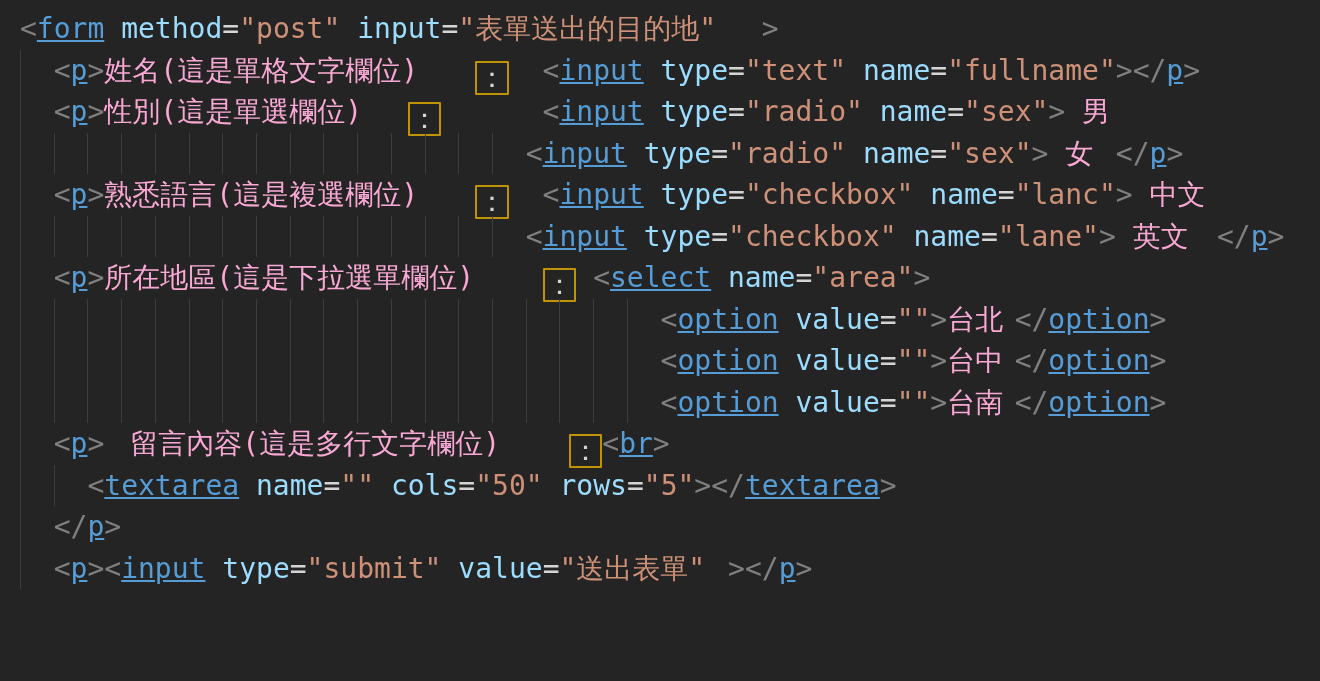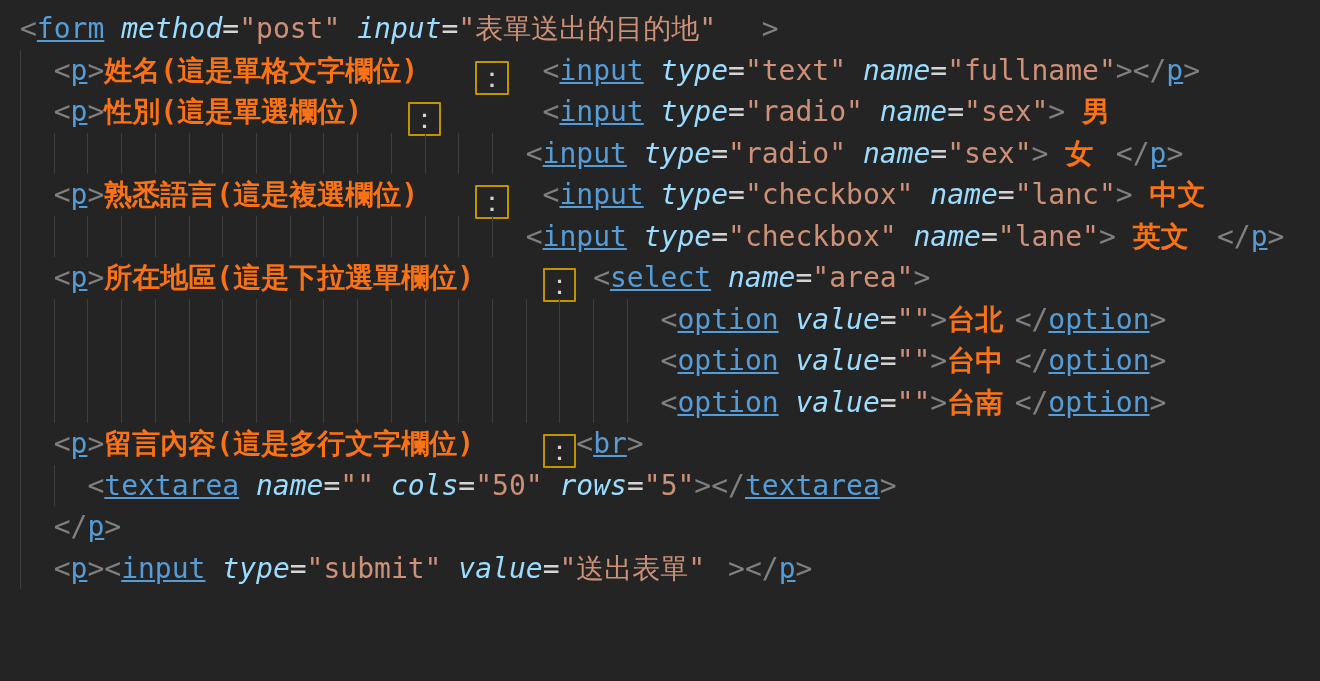--- a/index.html
+++ b/index.html
@@ -19,24 +19,24 @@
     position:relative;height:41.5px;white-space:pre;
   }
   .guides{
     position:absolute;left:0;top:0;height:41.5px;
     background:repeating-linear-gradient(to right,
       #3e3e40 0,#3e3e40 1px,transparent 1px,transparent 2ch);
     pointer-events:none;
   }
   .tk-p{color:#808080;}         
   .tk-t{color:#569cd6;text-decoration:underline;}         
-  .tk-a{color:#9cdcfe;font-style:italic;}         
+  .tk-a{color:#9cdcfe;}         
   .tk-e{color:#d4d4d4;}         
   .tk-s{color:#ce9178;}         
-  .tk-x{color:#f97316;font-weight:bold;}         
+  .tk-x{color:#f9a8d4;}         
   .w{display:inline-block;white-space:pre;overflow:visible;}
   .colon-box{
     display:inline-block;width:2ch;height:34px;box-sizing:border-box;
     border:2px solid #bf9303;border-radius:1px;
     text-align:center;line-height:29px;
     vertical-align:-7px;color:#d4d4d4;
   }
 </style>
 </head>
 <body>
@@ -45,17 +45,17 @@
     <div class="code-line"><span class="tk-p">&lt;</span><span class="tk-t">form</span><span class="tk-x"> </span><span class="tk-a">method</span><span class="tk-e">=</span><span class="tk-s">"post"</span><span class="tk-x"> </span><span class="tk-a">input</span><span class="tk-e">=</span><span class="tk-s w" style="width: 18ch;">"表單送出的目的地"</span><span class="tk-p">&gt;</span></div>
     <div class="code-line"><div class="guides" style="width: 2ch;"></div><span class="tk-x">  </span><span class="tk-p">&lt;</span><span class="tk-t">p</span><span class="tk-p">&gt;</span><span class="tk-x w" style="width: 22ch;">姓名(這是單格文字欄位)</span><span class="colon-box">：</span><span class="tk-x">  </span><span class="tk-p">&lt;</span><span class="tk-t">input</span><span class="tk-x"> </span><span class="tk-a">type</span><span class="tk-e">=</span><span class="tk-s">"text"</span><span class="tk-x"> </span><span class="tk-a">name</span><span class="tk-e">=</span><span class="tk-s">"fullname"</span><span class="tk-p">&gt;</span><span class="tk-p">&lt;/</span><span class="tk-t">p</span><span class="tk-p">&gt;</span></div>
     <div class="code-line"><div class="guides" style="width: 2ch;"></div><span class="tk-x">  </span><span class="tk-p">&lt;</span><span class="tk-t">p</span><span class="tk-p">&gt;</span><span class="tk-x w" style="width: 18ch;">性別(這是單選欄位)</span><span class="colon-box">：</span><span class="tk-x">      </span><span class="tk-p">&lt;</span><span class="tk-t">input</span><span class="tk-x"> </span><span class="tk-a">type</span><span class="tk-e">=</span><span class="tk-s">"radio"</span><span class="tk-x"> </span><span class="tk-a">name</span><span class="tk-e">=</span><span class="tk-s">"sex"</span><span class="tk-p">&gt;</span><span class="tk-x w" style="width: 3ch;"> 男</span></div>
     <div class="code-line"><div class="guides" style="width: 30ch;"></div><span class="tk-x">                              </span><span class="tk-p">&lt;</span><span class="tk-t">input</span><span class="tk-x"> </span><span class="tk-a">type</span><span class="tk-e">=</span><span class="tk-s">"radio"</span><span class="tk-x"> </span><span class="tk-a">name</span><span class="tk-e">=</span><span class="tk-s">"sex"</span><span class="tk-p">&gt;</span><span class="tk-x w" style="width: 4ch;"> 女 </span><span class="tk-p">&lt;/</span><span class="tk-t">p</span><span class="tk-p">&gt;</span></div>
     <div class="code-line"><div class="guides" style="width: 2ch;"></div><span class="tk-x">  </span><span class="tk-p">&lt;</span><span class="tk-t">p</span><span class="tk-p">&gt;</span><span class="tk-x w" style="width: 22ch;">熟悉語言(這是複選欄位)</span><span class="colon-box">：</span><span class="tk-x">  </span><span class="tk-p">&lt;</span><span class="tk-t">input</span><span class="tk-x"> </span><span class="tk-a">type</span><span class="tk-e">=</span><span class="tk-s">"checkbox"</span><span class="tk-x"> </span><span class="tk-a">name</span><span class="tk-e">=</span><span class="tk-s">"lanc"</span><span class="tk-p">&gt;</span><span class="tk-x w" style="width: 5ch;"> 中文</span></div>
     <div class="code-line"><div class="guides" style="width: 30ch;"></div><span class="tk-x">                              </span><span class="tk-p">&lt;</span><span class="tk-t">input</span><span class="tk-x"> </span><span class="tk-a">type</span><span class="tk-e">=</span><span class="tk-s">"checkbox"</span><span class="tk-x"> </span><span class="tk-a">name</span><span class="tk-e">=</span><span class="tk-s">"lane"</span><span class="tk-p">&gt;</span><span class="tk-x w" style="width: 6ch;"> 英文 </span><span class="tk-p">&lt;/</span><span class="tk-t">p</span><span class="tk-p">&gt;</span></div>
     <div class="code-line"><div class="guides" style="width: 2ch;"></div><span class="tk-x">  </span><span class="tk-p">&lt;</span><span class="tk-t">p</span><span class="tk-p">&gt;</span><span class="tk-x w" style="width: 26ch;">所在地區(這是下拉選單欄位)</span><span class="colon-box">：</span><span class="tk-x"> </span><span class="tk-p">&lt;</span><span class="tk-t">select</span><span class="tk-x"> </span><span class="tk-a">name</span><span class="tk-e">=</span><span class="tk-s">"area"</span><span class="tk-p">&gt;</span></div>
     <div class="code-line"><div class="guides" style="width: 38ch;"></div><span class="tk-x">                                      </span><span class="tk-p">&lt;</span><span class="tk-t">option</span><span class="tk-x"> </span><span class="tk-a">value</span><span class="tk-e">=</span><span class="tk-s">""</span><span class="tk-p">&gt;</span><span class="tk-x w" style="width: 4ch;">台北</span><span class="tk-p">&lt;/</span><span class="tk-t">option</span><span class="tk-p">&gt;</span></div>
     <div class="code-line"><div class="guides" style="width: 38ch;"></div><span class="tk-x">                                      </span><span class="tk-p">&lt;</span><span class="tk-t">option</span><span class="tk-x"> </span><span class="tk-a">value</span><span class="tk-e">=</span><span class="tk-s">""</span><span class="tk-p">&gt;</span><span class="tk-x w" style="width: 4ch;">台中</span><span class="tk-p">&lt;/</span><span class="tk-t">option</span><span class="tk-p">&gt;</span></div>
     <div class="code-line"><div class="guides" style="width: 38ch;"></div><span class="tk-x">                                      </span><span class="tk-p">&lt;</span><span class="tk-t">option</span><span class="tk-x"> </span><span class="tk-a">value</span><span class="tk-e">=</span><span class="tk-s">""</span><span class="tk-p">&gt;</span><span class="tk-x w" style="width: 4ch;">台南</span><span class="tk-p">&lt;/</span><span class="tk-t">option</span><span class="tk-p">&gt;</span></div>
-    <div class="code-line"><div class="guides" style="width: 2ch;"></div><span class="tk-x">  </span><span class="tk-p">&lt;</span><span class="tk-t">p</span><span class="tk-p">&gt;</span><span class="tk-x w" style="width: 26ch;">留言內容(這是多行文字欄位)</span><span class="colon-box">：</span><span class="tk-p">&lt;</span><span class="tk-t">br</span><span class="tk-p">&gt;</span></div>
+    <div class="code-line"><div class="guides" style="width: 2ch;"></div><span class="tk-x">  </span><span class="tk-p">&lt;</span><span class="tk-t">p</span><span class="tk-p">&gt;</span><span class="tk-x w" style="width: 26ch; margin-left: 26px;">留言內容(這是多行文字欄位)</span><span class="colon-box">：</span><span class="tk-p">&lt;</span><span class="tk-t">br</span><span class="tk-p">&gt;</span></div>
     <div class="code-line"><div class="guides" style="width: 4ch;"></div><span class="tk-x">    </span><span class="tk-p">&lt;</span><span class="tk-t">textarea</span><span class="tk-x"> </span><span class="tk-a">name</span><span class="tk-e">=</span><span class="tk-s">""</span><span class="tk-x"> </span><span class="tk-a">cols</span><span class="tk-e">=</span><span class="tk-s">"50"</span><span class="tk-x"> </span><span class="tk-a">rows</span><span class="tk-e">=</span><span class="tk-s">"5"</span><span class="tk-p">&gt;</span><span class="tk-p">&lt;/</span><span class="tk-t">textarea</span><span class="tk-p">&gt;</span></div>
     <div class="code-line"><div class="guides" style="width: 2ch;"></div><span class="tk-x">  </span><span class="tk-p">&lt;/</span><span class="tk-t">p</span><span class="tk-p">&gt;</span></div>
     <div class="code-line"><div class="guides" style="width: 2ch;"></div><span class="tk-x">  </span><span class="tk-p">&lt;</span><span class="tk-t">p</span><span class="tk-p">&gt;</span><span class="tk-p">&lt;</span><span class="tk-t">input</span><span class="tk-x"> </span><span class="tk-a">type</span><span class="tk-e">=</span><span class="tk-s">"submit"</span><span class="tk-x"> </span><span class="tk-a">value</span><span class="tk-e">=</span><span class="tk-s w" style="width: 10ch;">"送出表單"</span><span class="tk-p">&gt;</span><span class="tk-p">&lt;/</span><span class="tk-t">p</span><span class="tk-p">&gt;</span></div>
   </div>
 
 </body></html>

